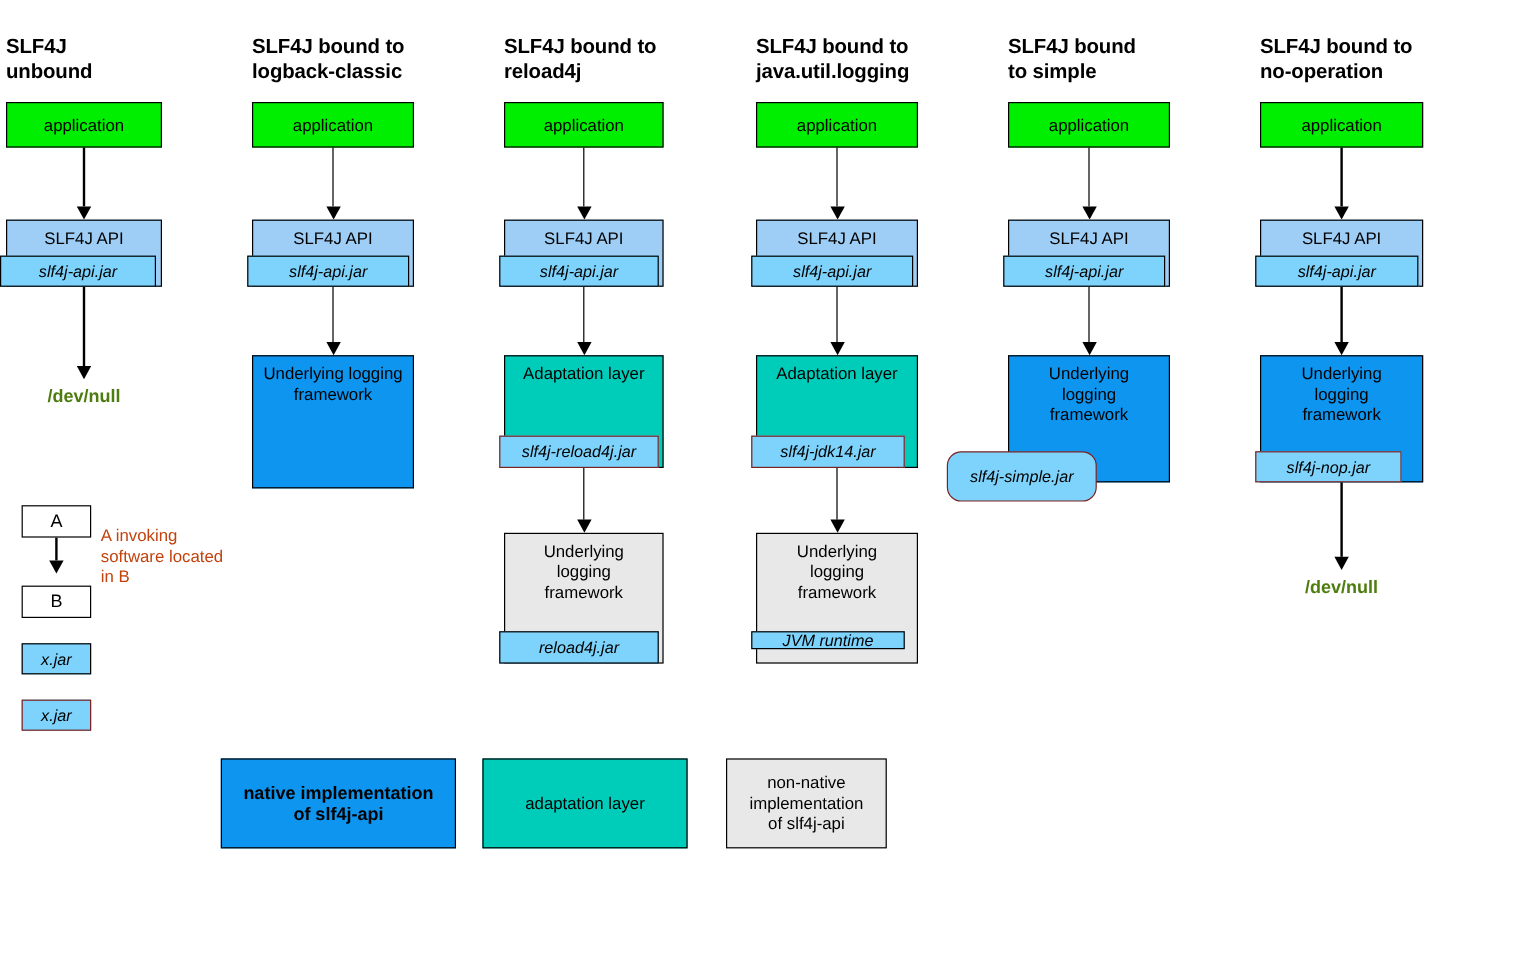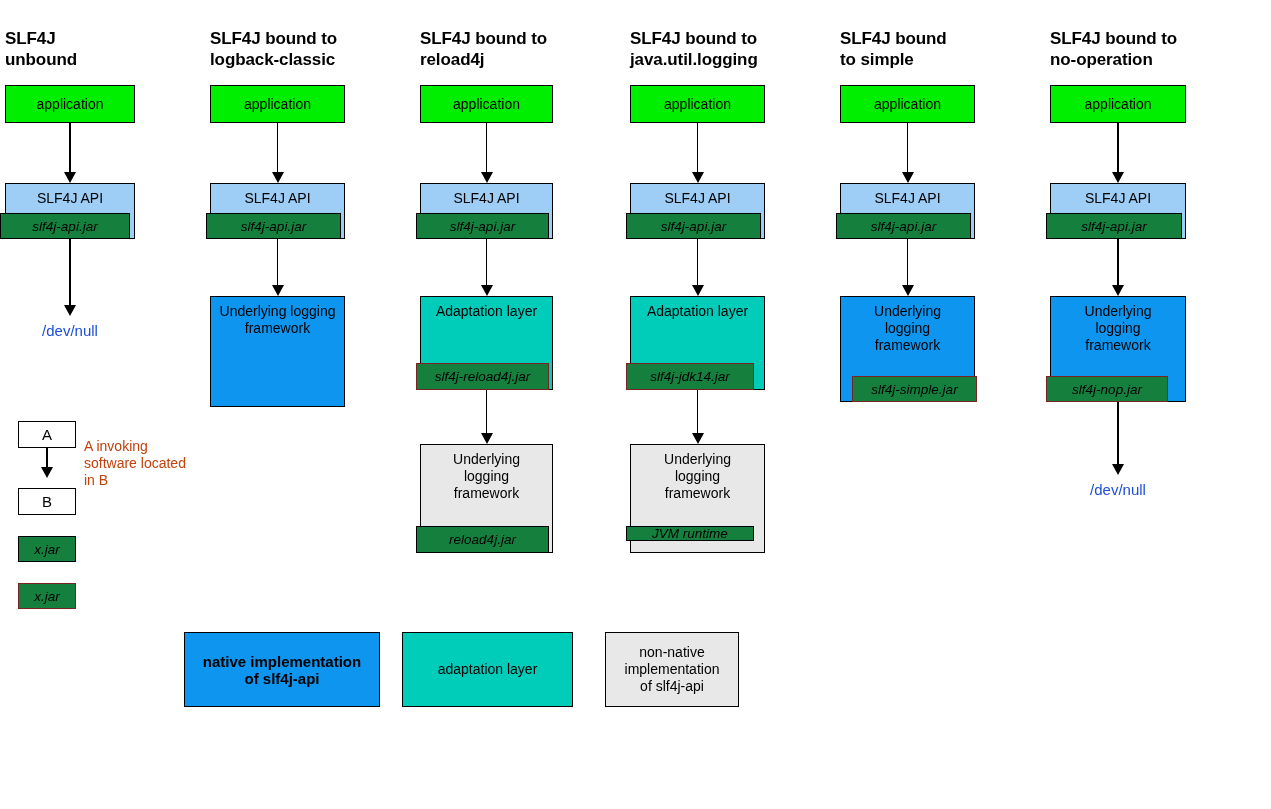--- a/index.html
+++ b/index.html
@@ -39,21 +39,21 @@
     position: absolute;
     left: 0;
     width: 100%;
     text-align: center;
     font-size: 14px;
     line-height: 17px;
     color: #000000;
   }
   .jar {
     position: absolute;
-    background: #15803d;
+    background: #7dd3fc;
     border: 1.5px solid #000000;
     box-sizing: border-box;
     font-style: italic;
     font-size: 13.5px;
     line-height: 17px;
     color: #000000;
     text-align: center;
     display: flex;
     align-items: center;
     justify-content: center;
@@ -70,23 +70,23 @@
   .arrow-head {
     position: absolute;
     width: 0;
     height: 0;
     border-left: 6px solid transparent;
     border-right: 6px solid transparent;
     border-top: 11px solid #000000;
   }
   .devnull {
     position: absolute;
-    font-weight: normal;
+    font-weight: bold;
     font-size: 15px;
-    color: #1d4ed8;
+    color: #4d7c0f;
     white-space: nowrap;
   }
   .legend-text {
     position: absolute;
     font-size: 14px;
     line-height: 17px;
     color: #c2410c;
     white-space: pre-line;
   }
   .legend-box {
@@ -194,21 +194,21 @@
     <div class="arrow-head" style="left: 901.5px; top: 172px;"></div>
     <div class="node" style="left: 840px; top: 183px; width: 135px; height: 56px; background: rgb(158, 205, 245);"></div>
     <div class="node-label" style="left: 840px; top: 190px; width: 135px; white-space: pre-line;">SLF4J API</div>
     <div class="jar" style="left: 836px; top: 213px; width: 135px; height: 26px;">slf4j-api.jar</div>
     <div class="arrow-line" style="left: 906.75px; top: 239px; height: 46px;"></div>
     <div class="arrow-head" style="left: 901.5px; top: 285px;"></div>
     <div class="node" style="left: 840px; top: 296px; width: 135px; height: 106px; background: rgb(13, 149, 240);"></div>
     <div class="node-label" style="left: 840px; top: 303px; width: 135px; white-space: pre-line;">Underlying
 logging
 framework</div>
-    <div class="jar binding" style="left: 852px; top: 376px; width: 125px; height: 26px;">slf4j-simple.jar</div>
+    <div class="jar binding" style="left: 789px; top: 376px; width: 125px; height: 42px; border-radius: 12px;">slf4j-simple.jar</div>
     <div class="col-title" style="left: 1050px; top: 28px; width: 216px;">SLF4J bound to
 no-operation</div>
     <div class="node" style="left: 1050px; top: 85px; width: 136px; height: 38px; background: rgb(0, 238, 0);"></div>
     <div class="node-label" style="left: 1050px; top: 95.5px; width: 136px; white-space: pre-line;">application</div>
     <div class="arrow-line" style="left: 1117.25px; top: 123px; height: 49px;"></div>
     <div class="arrow-head" style="left: 1112px; top: 172px;"></div>
     <div class="node" style="left: 1050px; top: 183px; width: 136px; height: 56px; background: rgb(158, 205, 245);"></div>
     <div class="node-label" style="left: 1050px; top: 190px; width: 136px; white-space: pre-line;">SLF4J API</div>
     <div class="jar" style="left: 1046px; top: 213px; width: 136px; height: 26px;">slf4j-api.jar</div>
     <div class="arrow-line" style="left: 1117.25px; top: 239px; height: 46px;"></div>

